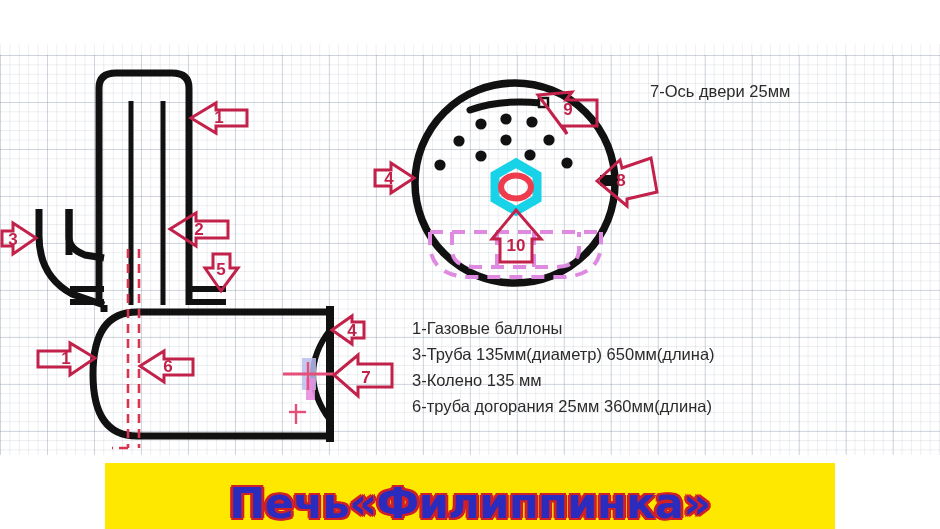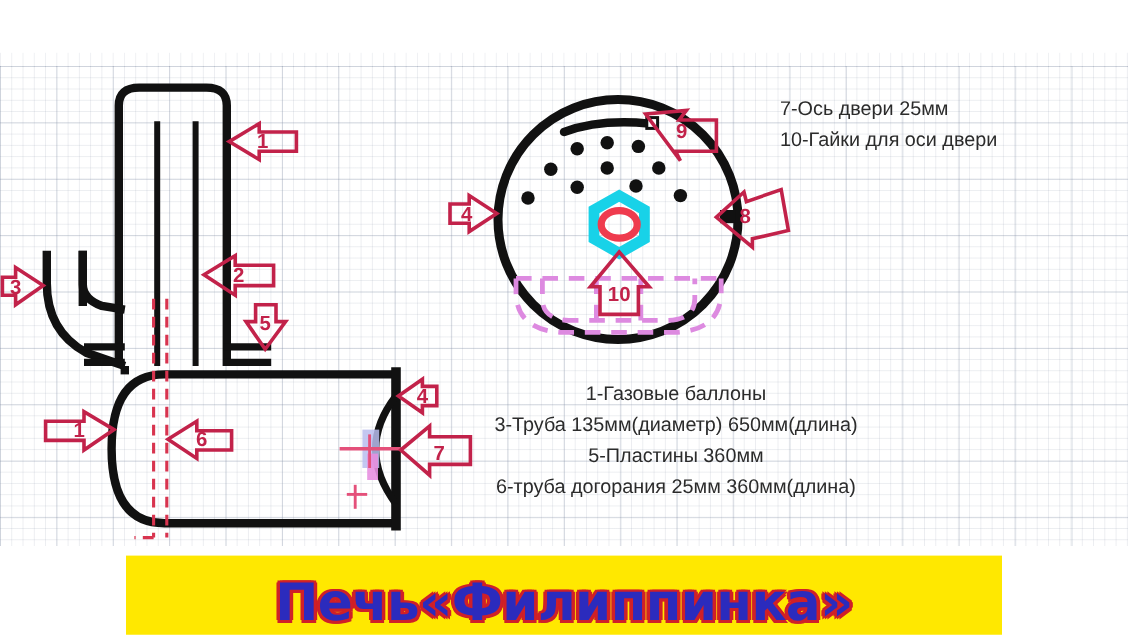--- a/index.html
+++ b/index.html
@@ -19,21 +19,21 @@
   #gridtop{position:absolute;left:0;top:44px;width:940px;height:12px;
         background-image:linear-gradient(to right, rgba(140,150,170,.14) 1px, transparent 1px);
         background-size:9.4px 9.4px;}
 
   svg.layer{position:absolute;left:0;top:0;width:940px;height:529px;overflow:visible;}
 
   
   .legend{position:absolute;color:#2b2b2b;font-size:16.5px;line-height:26px;
           white-space:nowrap;font-family:"Liberation Sans","DejaVu Sans",sans-serif;}
   #legend-top{left:650px;top:78px;}
-  #legend-bottom{left:412px;top:315px;text-align:center;}
+  #legend-bottom{left:412px;top:315px;}
   .legend div{height:26px;}
 
   
   #banner{position:absolute;left:105px;top:463px;width:730px;height:80px;
           background:#ffe800;display:flex;align-items:center;justify-content:center;text-align:right;}
   #banner .ttl{font-size:43px;font-weight:bold;line-height:1;letter-spacing:-.5px;
           color:#2b2bbd;
           font-family:"DejaVu Sans","Liberation Sans",sans-serif;
           text-shadow:
              -2px 0 #d02028, 2px 0 #d02028, 0 -2px #d02028, 0 2px #d02028,
@@ -195,27 +195,26 @@
 
       <g>
         <path d="M516,210 L541,239 L532,239 L532,262 L500,262 L500,239 L492,239 Z"></path>
         <text x="516" y="251" font-size="17" font-weight="bold" fill="#c2224a" stroke="none" font-family="Liberation Sans, sans-serif" text-anchor="middle">10</text>
       </g>
     </g>
   </svg>
 
   <div class="legend" id="legend-top">
     <div>7-Ось двери 25мм</div>
-    <div>10-Гайки для оси двери</div>
   </div>
 
   <div class="legend" id="legend-bottom">
     <div>1-Газовые баллоны</div>
     <div>3-Труба 135мм(диаметр) 650мм(длина)</div>
-    <div>5-Пластины 360мм</div>
+    <div>3-Колено 135 мм</div>
     <div>6-труба догорания 25мм 360мм(длина)</div>
   </div>
 
   <div id="banner">
     <span class="ttl">Печь«Филиппинка»</span>
   </div>
 
 </div>
 
 </body></html>

